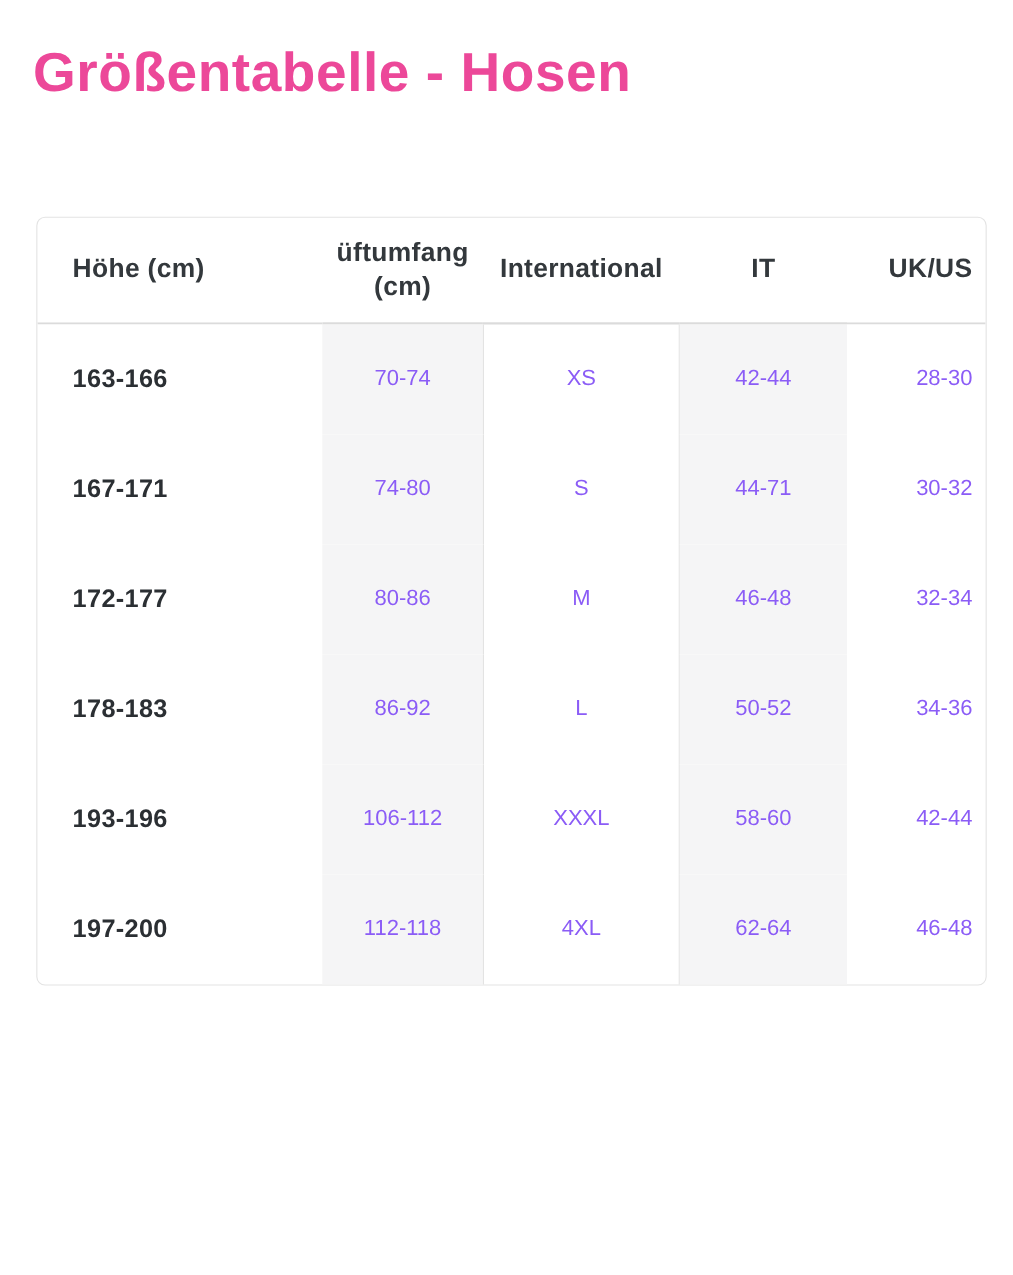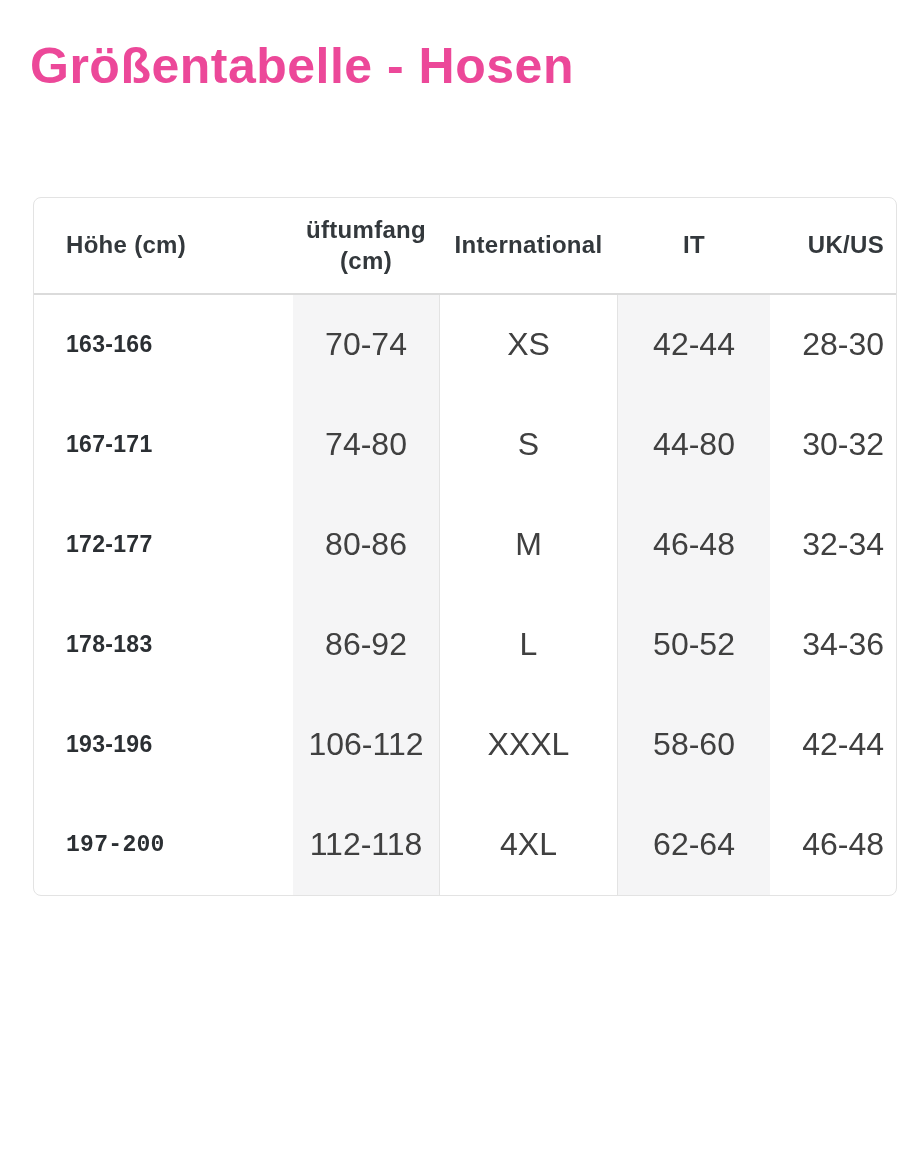--- a/index.html
+++ b/index.html
@@ -42,22 +42,22 @@
     color: #33383c;
     letter-spacing: 0.3px;
     vertical-align: middle;
     line-height: 1.3;
     padding: 0;
   }
 
   tbody td {
     height: 100px;
     vertical-align: middle;
-    font-size: 32px;
-    color: #404040;
+    font-size: 20px;
+    color: #8b5cf6;
     padding: 0;
   }
 
   
   .c1 { text-align: left;  padding-left: 32px; }
   .c2 { text-align: center; }
   .c3 { text-align: center; }
   .c4 { text-align: center; }
   .c5 { text-align: right; padding-right: 12px; }
 
@@ -74,21 +74,21 @@
   tbody td.c1 {
     font-weight: bold;
     font-size: 23px;
     color: #2b2f33;
     letter-spacing: 0.3px;
   }
 
   
   thead th:first-child { border-top-left-radius: 7px; }
   thead th:last-child  { border-top-right-radius: 7px; }
-  tbody tr:last-child td:first-child { border-bottom-left-radius: 7px; font-family: Liberation Mono, monospace; }
+  tbody tr:last-child td:first-child { border-bottom-left-radius: 7px; }
   tbody tr:last-child td:last-child  { border-bottom-right-radius: 7px; }
 
   
   thead th.c2 { padding: 0 4px; }
 </style>
 </head>
 <body>
 
 <div class="page">
 
@@ -116,21 +116,21 @@
         <td class="c1">163-166</td>
         <td class="c2">70-74</td>
         <td class="c3">XS</td>
         <td class="c4">42-44</td>
         <td class="c5">28-30</td>
       </tr>
       <tr>
         <td class="c1">167-171</td>
         <td class="c2">74-80</td>
         <td class="c3">S</td>
-        <td class="c4">44-80</td>
+        <td class="c4">44-71</td>
         <td class="c5">30-32</td>
       </tr>
       <tr>
         <td class="c1">172-177</td>
         <td class="c2">80-86</td>
         <td class="c3">M</td>
         <td class="c4">46-48</td>
         <td class="c5">32-34</td>
       </tr>
       <tr>

